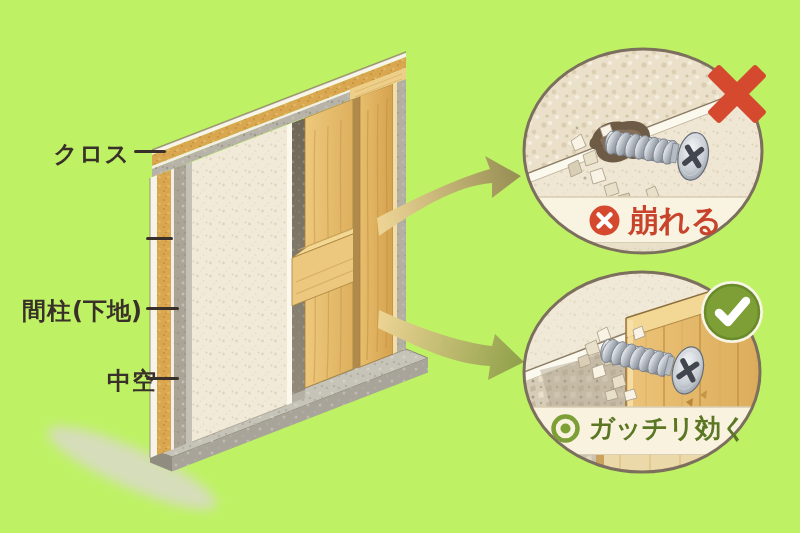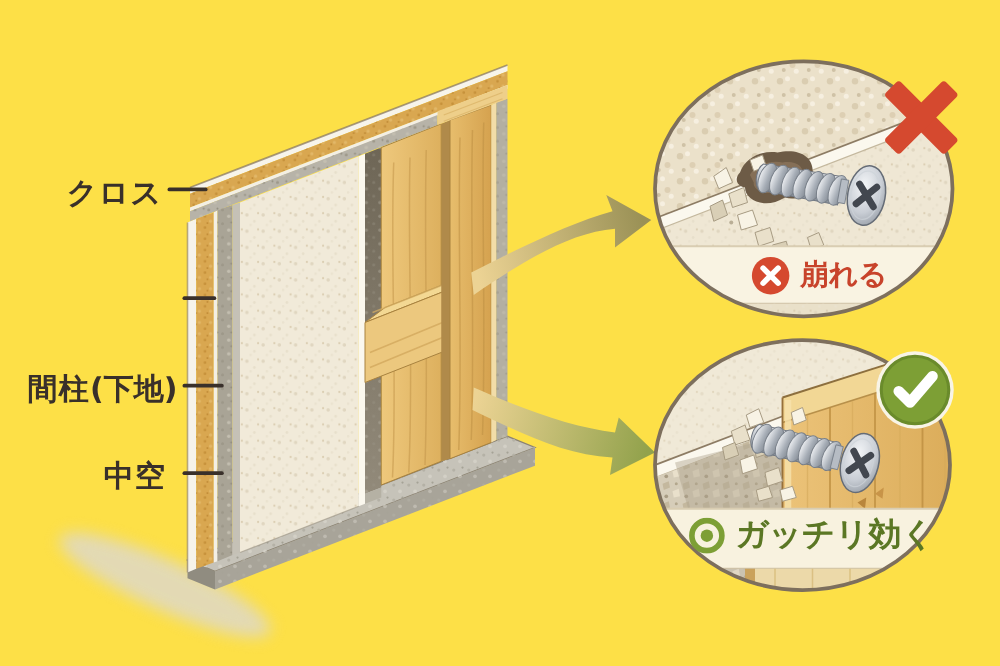--- a/index.html
+++ b/index.html
@@ -1,31 +1,31 @@
 <!DOCTYPE html>
 <html><head>
 <meta charset="utf-8">
 <style>
   html,body{margin:0;padding:0;background:#ffffff;}
   .stage{
-    position:relative;width:800px;height:533px;background:#fde047;overflow:hidden;
+    position:relative;width:800px;height:533px;background:#bef264;overflow:hidden;
     font-family:"DejaVu Sans","Liberation Sans",sans-serif;
   }
   .stage svg.art{position:absolute;left:0;top:0;}
   .label{
     position:absolute;color:#39302a;font-weight:bold;font-size:24px;line-height:1.1;
     letter-spacing:1px;white-space:nowrap;text-align:right;
   }
   .label .sub{font-size:24px;letter-spacing:0;}
   .leader{position:absolute;height:3px;background:#39302a;border-radius:2px;}
   .banner{
     position:absolute;display:flex;align-items:center;justify-content:center;gap:8px;
     font-weight:bold;white-space:nowrap;line-height:1;
   }
-  .banner-top{color:#c8432b;font-size:23px;text-align:right;}
+  .banner-top{color:#c8432b;font-size:31px;text-align:right;}
   .banner-bottom{color:#5b7724;font-size:26px;}
   .badge{position:absolute;}
   .icon{display:inline-flex;align-items:center;justify-content:center;}
 </style>
 </head>
 <body>
 
 <div class="stage">
 
 <svg class="art" width="800" height="533" viewBox="0 0 800 533">
@@ -296,21 +296,21 @@
 </div>
 <div class="leader" style="left:134px;top:150px;width:32px;"></div>
 
 <div class="leader" style="left:146px;top:237px;width:27px;"></div>
 
 <div class="label" style="right:658px;top:298px;">
   <span>間柱</span><span class="sub">(下地)</span>
 </div>
 <div class="leader" style="left:146px;top:307px;width:33px;"></div>
 
-<div class="label" style="right:667px;top:368px;">
+<div class="label" style="right:643px;top:368px;">
   <span>中空</span>
 </div>
 <div class="leader" style="left:146px;top:377px;width:33px;"></div>
 
 <div class="badge" style="left:699px;top:56px;width:76px;height:76px;">
   <svg width="76" height="76" viewBox="0 0 76 76">
     <g transform="translate(38,38)" fill="#d5492f">
       <rect x="-34" y="-8.5" width="68" height="17" rx="3" transform="rotate(45)"></rect>
       <rect x="-34" y="-8.5" width="68" height="17" rx="3" transform="rotate(-45)"></rect>
     </g>

